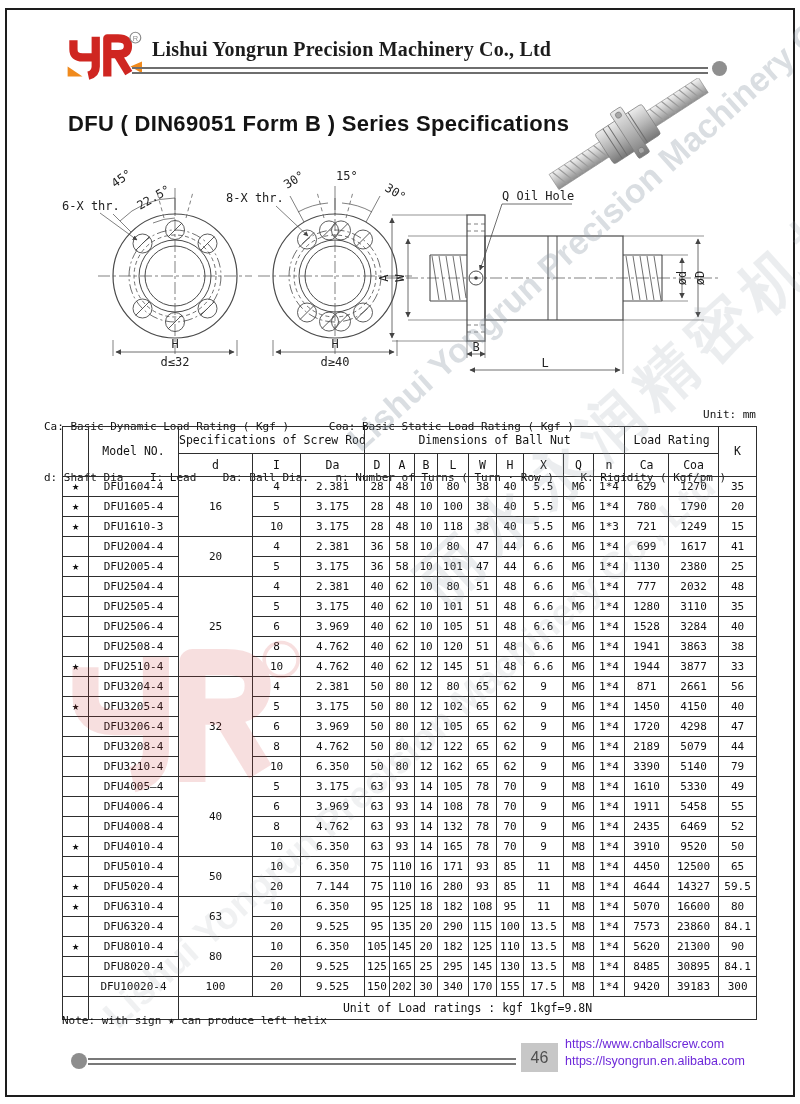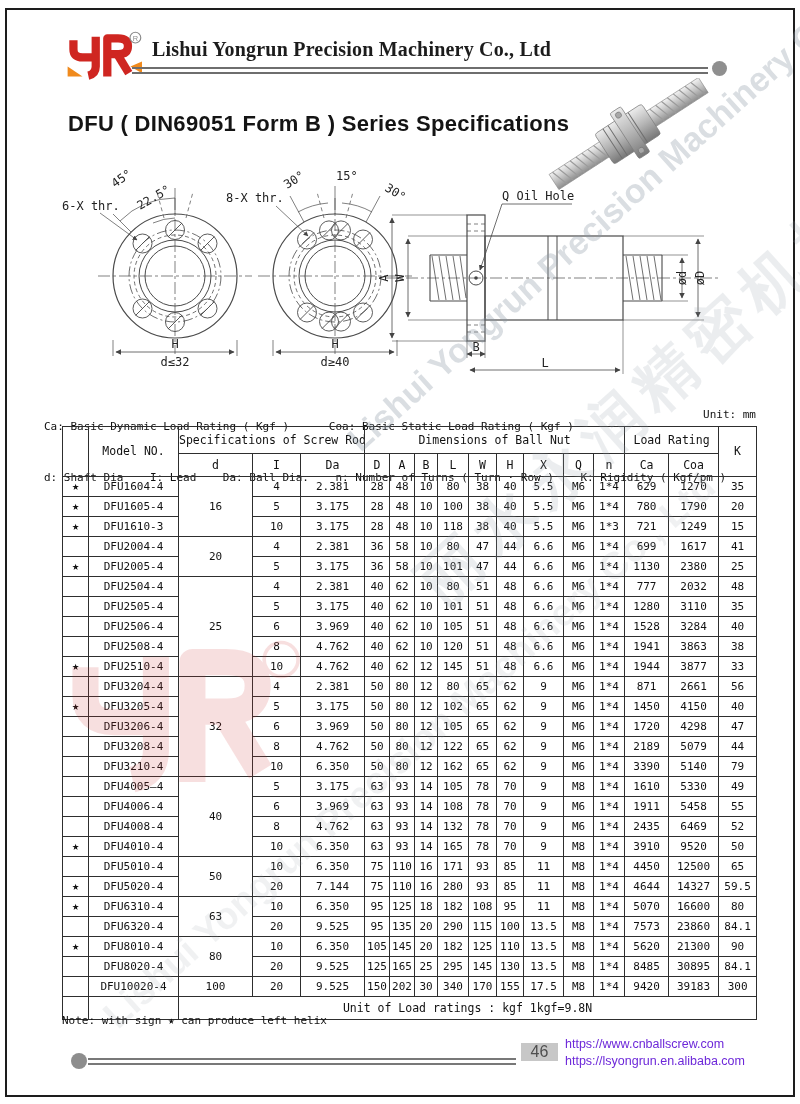--- a/index.html
+++ b/index.html
@@ -43,21 +43,21 @@
   table.spec thead tr:last-child th{height:22px;font-size:11.5px;}
   td.star-cell{font-size:12px;}
   td.model-cell{font-size:11px;margin-top:48px;}
   tr.unit-row td{height:22px;font-size:11.5px;}
   .note-line{position:absolute;left:62px;top:1014px;font-size:11px;color:#111;text-align:center;}
   
   .footer-dot{position:absolute;left:71px;top:1053px;width:16px;height:16px;border-radius:50%;background:#8d8d8d;}
   .footer-rule{position:absolute;left:88px;top:1058px;width:428px;height:3px;
     border-top:2px solid #787878;border-bottom:2px solid #787878;}
   .page-num{
-    position:absolute;left:521px;top:1043px;width:37px;height:18px;background:#c7c7c7;
+    position:absolute;left:521px;top:1043px;width:37px;height:29px;background:#c7c7c7;
     color:#4f4f4f;font-family:"Liberation Sans", sans-serif;font-size:16px;
     display:flex;align-items:center;justify-content:center;
   }
   .footer-urls{position:absolute;left:565px;top:1036px;
     font-family:"Liberation Sans", sans-serif;font-size:12.5px;color:#6d28d9;line-height:17px;white-space:nowrap;}
   
   .wm{position:absolute;pointer-events:none;z-index:5;white-space:nowrap;
     font-family:"Liberation Sans", sans-serif;font-weight:bold;transform-origin:left top;}
   .wm-en1{left:340px;top:430px;font-size:34px;color:#8d9aa6;opacity:0.32;transform:rotate(-42deg);}
   .wm-cjk{left:400px;top:560px;font-size:62px;letter-spacing:10px;color:#97a2ac;opacity:0.18;transform:rotate(-42deg);}

